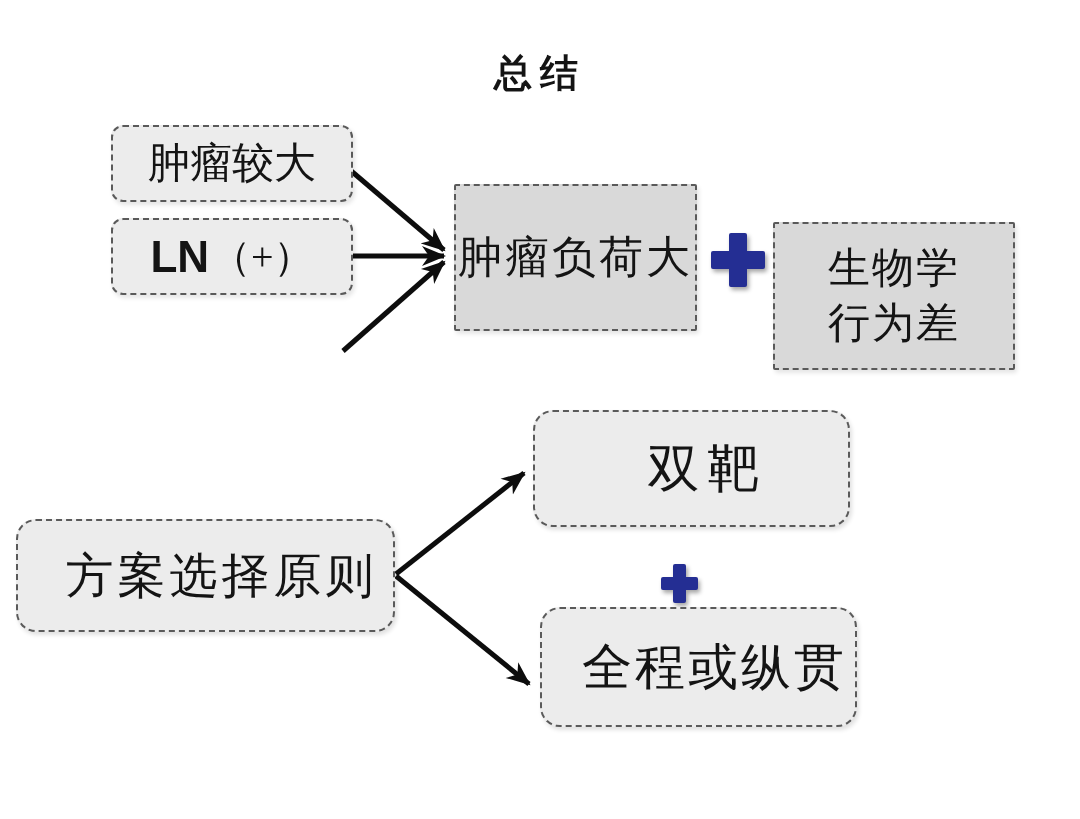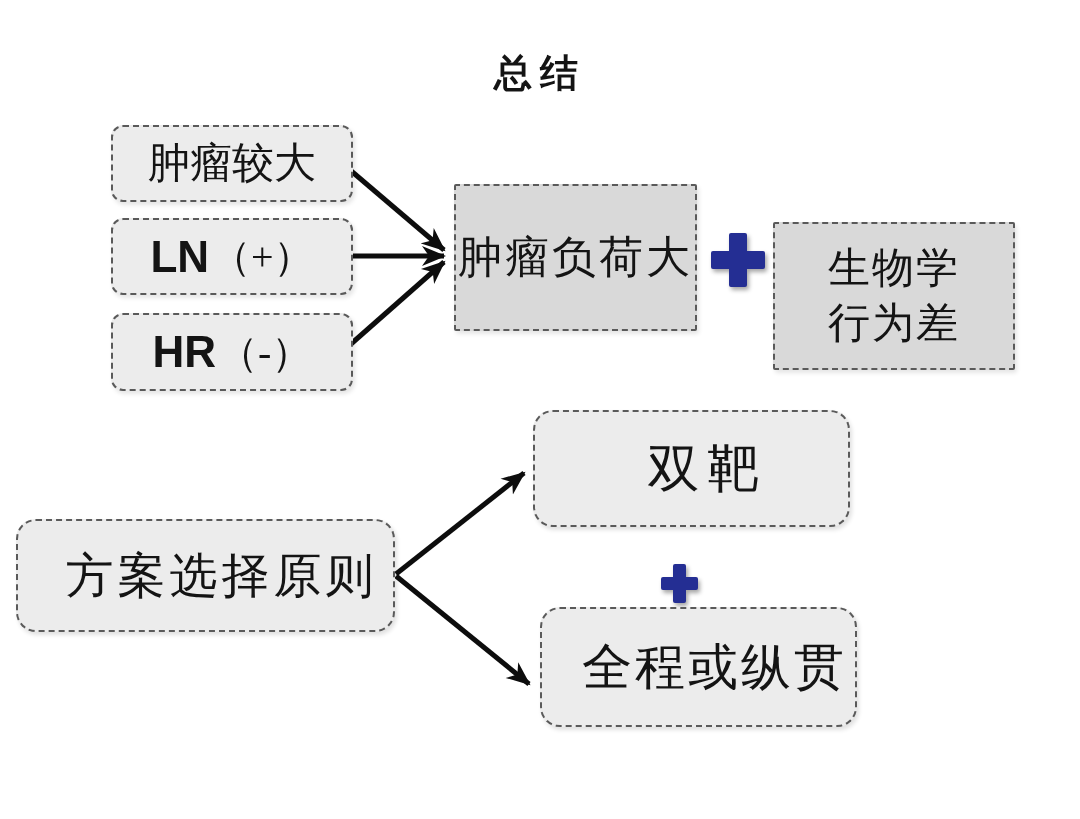--- a/index.html
+++ b/index.html
@@ -113,26 +113,20 @@
     <span class="cn-label">肿瘤较大</span>
   </div>
 
   <div class="box factor-box factor2">
     <span class="row-label">
       <span class="latin-main">LN</span>
       <span class="paren">（+）</span>
     </span>
   </div>
 
-  <div class="box factor-box factor3">
-    <span class="row-label">
-      <span class="latin-main">HR</span>
-      <span class="paren">（-）</span>
-    </span>
-  </div>
 
   <div class="box mid-box burden">
     <span class="burden-label">肿瘤负荷大</span>
   </div>
 
   <div class="plus plus1">
     <i class="pv"></i>
       <i class="ph"></i>
   </div>
 

